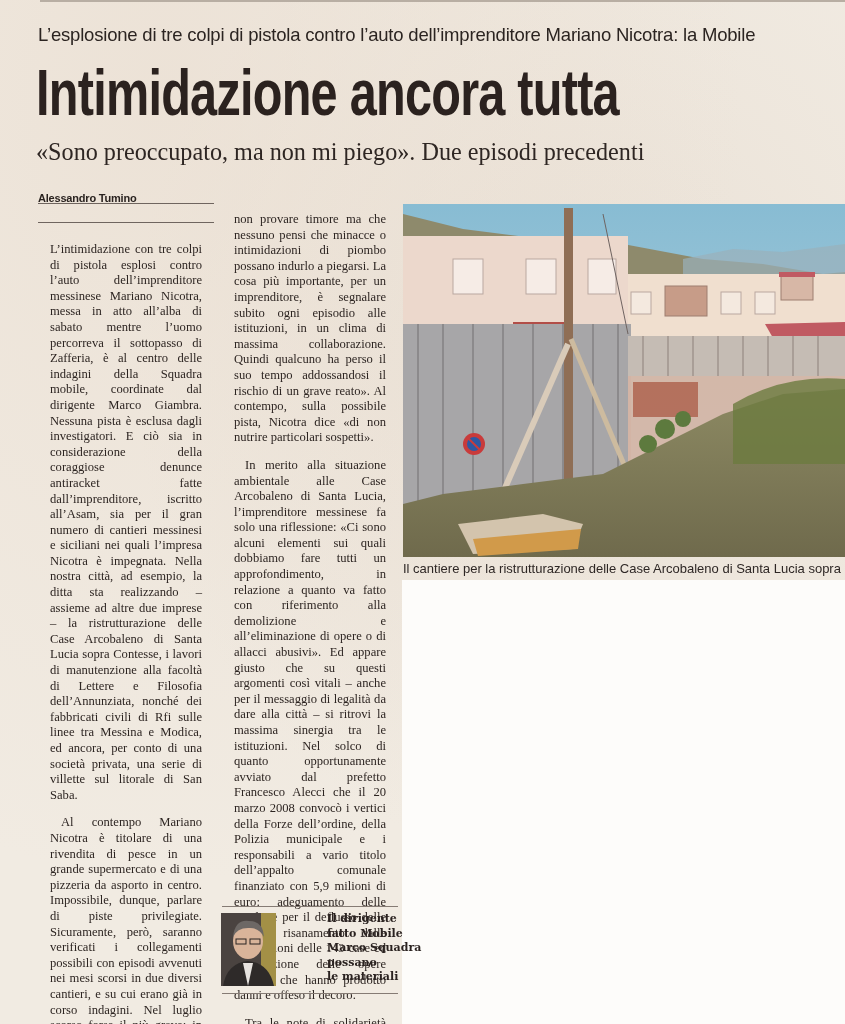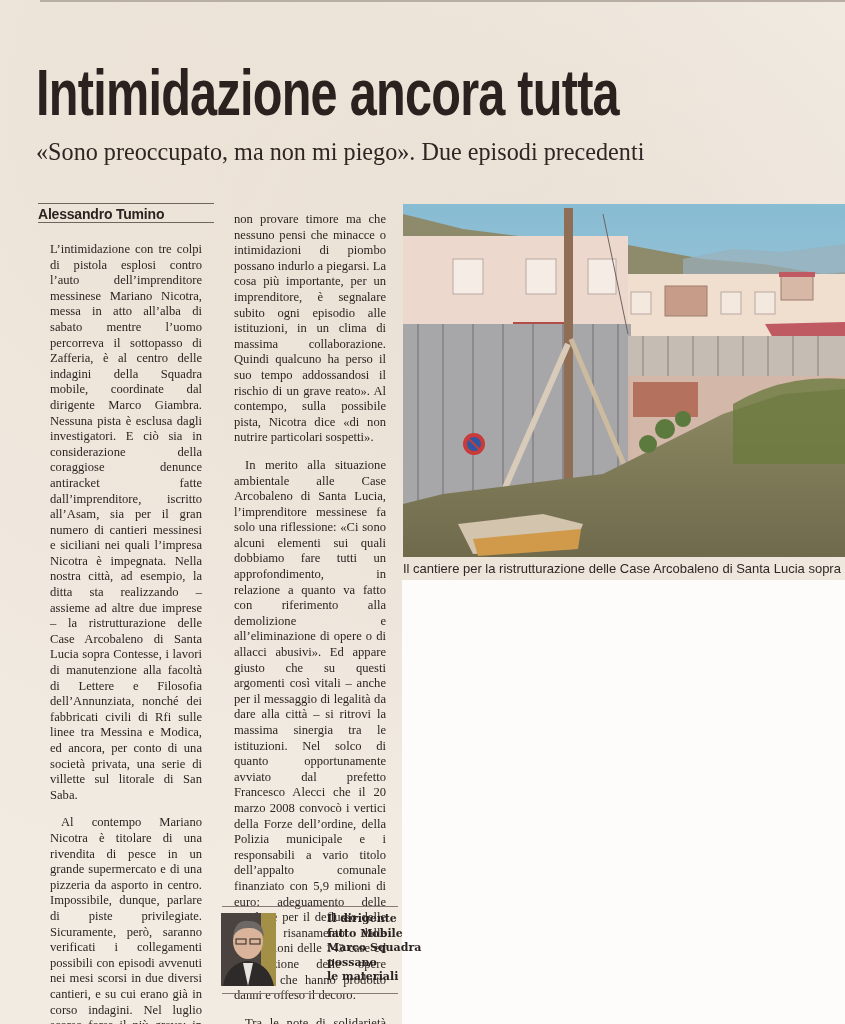--- a/index.html
+++ b/index.html
@@ -37,22 +37,22 @@
     position:absolute; width:176px;
     font-family:"Liberation Serif", serif; font-size:12.6px; line-height:15.6px;
     color:#2d2522; text-align:justify; hyphens:manual;
   }
   .col p { margin:12px; text-indent:0; }
   .col p.indent { text-indent:11px; }
   .col1 { left:38px; top:230px; }
   .col2 { left:222px; top:200px; }
   .byline-rule { position:absolute; left:38px; width:176px; height:1px; background:#6f655f; }
   .byline {
-    position:absolute; left:38px; top:206px;
-    font-family:"Liberation Sans", sans-serif; font-weight:bold; font-size:14px; color:#2a2320;
+    position:absolute; left:38px; top:192px;
+    font-family:"Liberation Sans", sans-serif; font-weight:bold; font-size:11px; color:#2a2320;
     letter-spacing:-0.2px;
   }
   .photo {
     position:absolute; left:403px; top:204px; width:442px; height:353px; overflow:hidden;
     background:#b9b3aa;
   }
   .caption {
     position:absolute; left:403px; top:561px; white-space:nowrap;
     font-family:"Liberation Sans", sans-serif; font-size:13px; color:#2e2725;
   }
@@ -71,20 +71,21 @@
     margin-left:44px;
   }
   .box-caption span { display:block; white-space:nowrap; }
 </style>
 </head>
 <body>
 
 <div class="paper">
   <div class="top-rule"></div>
 
+  <div class="kicker">L’esplosione di tre colpi di pistola contro l’auto dell’imprenditore Mariano Nicotra: la Mobile</div>
   <div class="headline">Intimidazione ancora tutta</div>
   <div class="subhead">«Sono preoccupato, ma non mi piego». Due episodi precedenti</div>
 
   <div class="byline-rule" style="top:203px"></div>
   <div class="byline">Alessandro Tumino</div>
   <div class="byline-rule" style="top:222px"></div>
 
   <div class="col col1">
     <p>L’intimidazione con tre colpi di pistola esplosi contro l’auto dell’imprenditore messinese Mariano Nicotra, messa in atto all’alba di sabato mentre l’uomo percorreva il sottopasso di Zafferia, è al centro delle indagini della Squadra mobile, coordinate dal dirigente Marco Giambra. Nessuna pista è esclusa dagli investigatori. E ciò sia in considerazione della coraggiose denunce antiracket fatte dall’imprenditore, iscritto all’Asam, sia per il gran numero di cantieri messinesi e siciliani nei quali l’impresa Nicotra è impegnata. Nella nostra città, ad esempio, la ditta sta realizzando – assieme ad altre due imprese – la ristrutturazione delle Case Arcobaleno di Santa Lucia sopra Contesse, i lavori di manutenzione alla facoltà di Lettere e Filosofia dell’Annunziata, nonché dei fabbricati civili di Rfi sulle linee tra Messina e Modica, ed ancora, per conto di una società privata, una serie di villette sul litorale di San Saba.</p>
     <p class="indent">Al contempo Mariano Nicotra è titolare di una rivendita di pesce in un grande supermercato e di una pizzeria da asporto in centro. Impossibile, dunque, parlare di piste privilegiate. Sicuramente, però, saranno verificati i collegamenti possibili con episodi avvenuti nei mesi scorsi in due diversi cantieri, e su cui erano già in corso indagini. Nel luglio scorso forse il più grave: in un deposito di San Saba qualcuno ha cercato di dar fuoco a un escavatore. In precedenza, un’irruzione negli uffici allestiti dall’Associazione temporanea d’imprese (tra cui Nicotra) nell’area di cantiere delle Case Arcobaleno. Non sono poi mancati, negli anni, furti di materiali e bigliettini intimidatori.</p>

